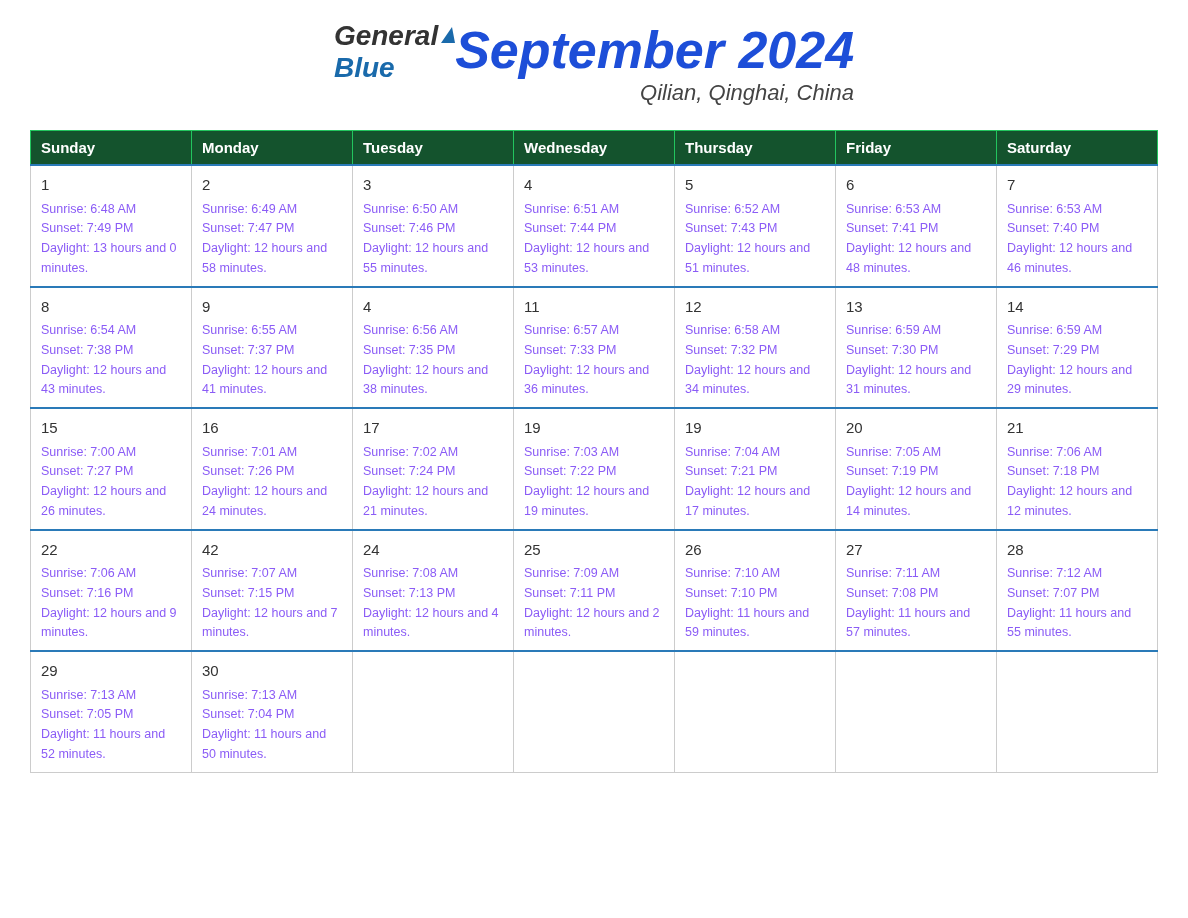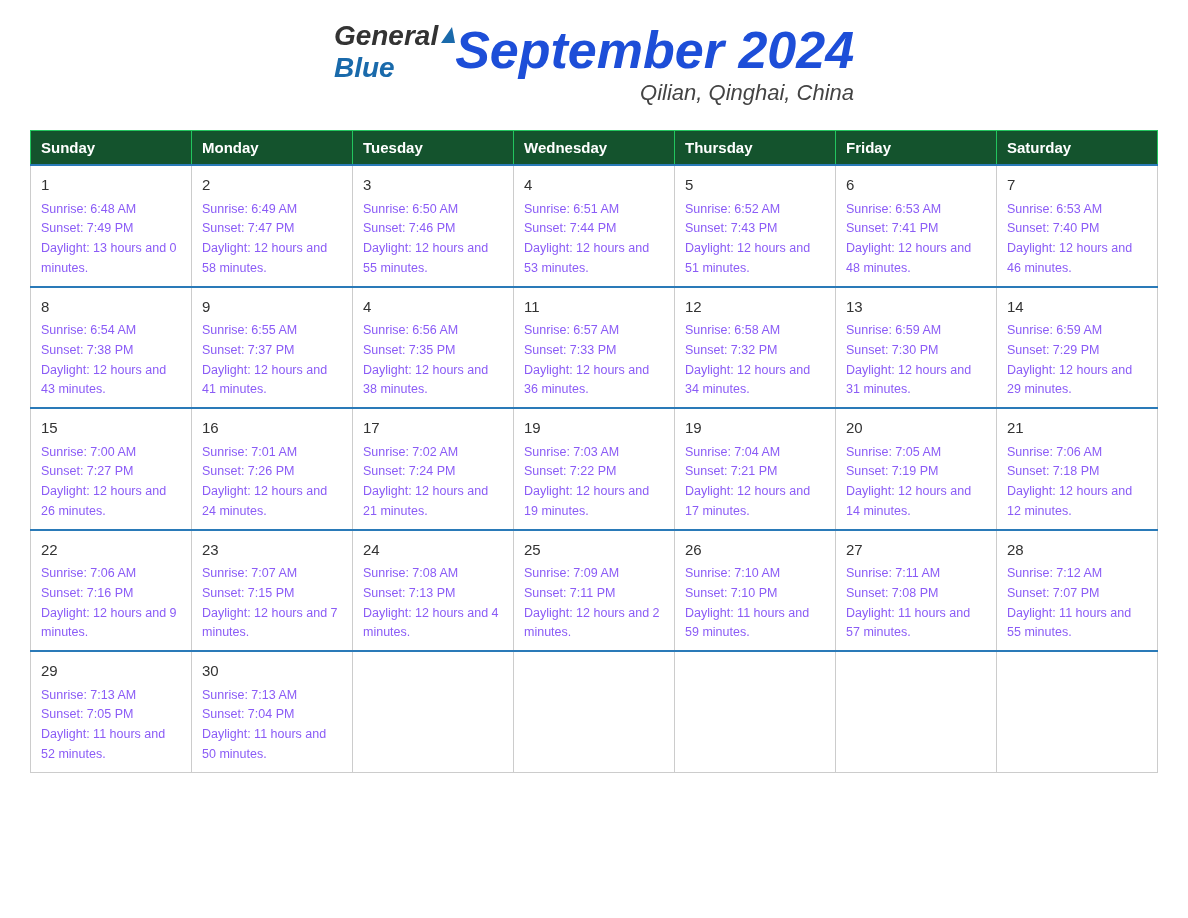--- a/index.html
+++ b/index.html
@@ -180,21 +180,21 @@
         <td><span class="day-num">19</span>
 <span class="day-info">Sunrise: 7:04 AM<br>Sunset: 7:21 PM<br>Daylight: 12 hours and 17 minutes.</span></td>
         <td><span class="day-num">20</span>
 <span class="day-info">Sunrise: 7:05 AM<br>Sunset: 7:19 PM<br>Daylight: 12 hours and 14 minutes.</span></td>
         <td><span class="day-num">21</span>
 <span class="day-info">Sunrise: 7:06 AM<br>Sunset: 7:18 PM<br>Daylight: 12 hours and 12 minutes.</span></td>
       </tr>
       <tr class="week-row">
         <td><span class="day-num">22</span>
 <span class="day-info">Sunrise: 7:06 AM<br>Sunset: 7:16 PM<br>Daylight: 12 hours and 9 minutes.</span></td>
-        <td><span class="day-num">23</span>
+        <td><span class="day-num">42</span>
 <span class="day-info">Sunrise: 7:07 AM<br>Sunset: 7:15 PM<br>Daylight: 12 hours and 7 minutes.</span></td>
         <td><span class="day-num">24</span>
 <span class="day-info">Sunrise: 7:08 AM<br>Sunset: 7:13 PM<br>Daylight: 12 hours and 4 minutes.</span></td>
         <td><span class="day-num">25</span>
 <span class="day-info">Sunrise: 7:09 AM<br>Sunset: 7:11 PM<br>Daylight: 12 hours and 2 minutes.</span></td>
         <td><span class="day-num">26</span>
 <span class="day-info">Sunrise: 7:10 AM<br>Sunset: 7:10 PM<br>Daylight: 11 hours and 59 minutes.</span></td>
         <td><span class="day-num">27</span>
 <span class="day-info">Sunrise: 7:11 AM<br>Sunset: 7:08 PM<br>Daylight: 11 hours and 57 minutes.</span></td>
         <td><span class="day-num">28</span>

